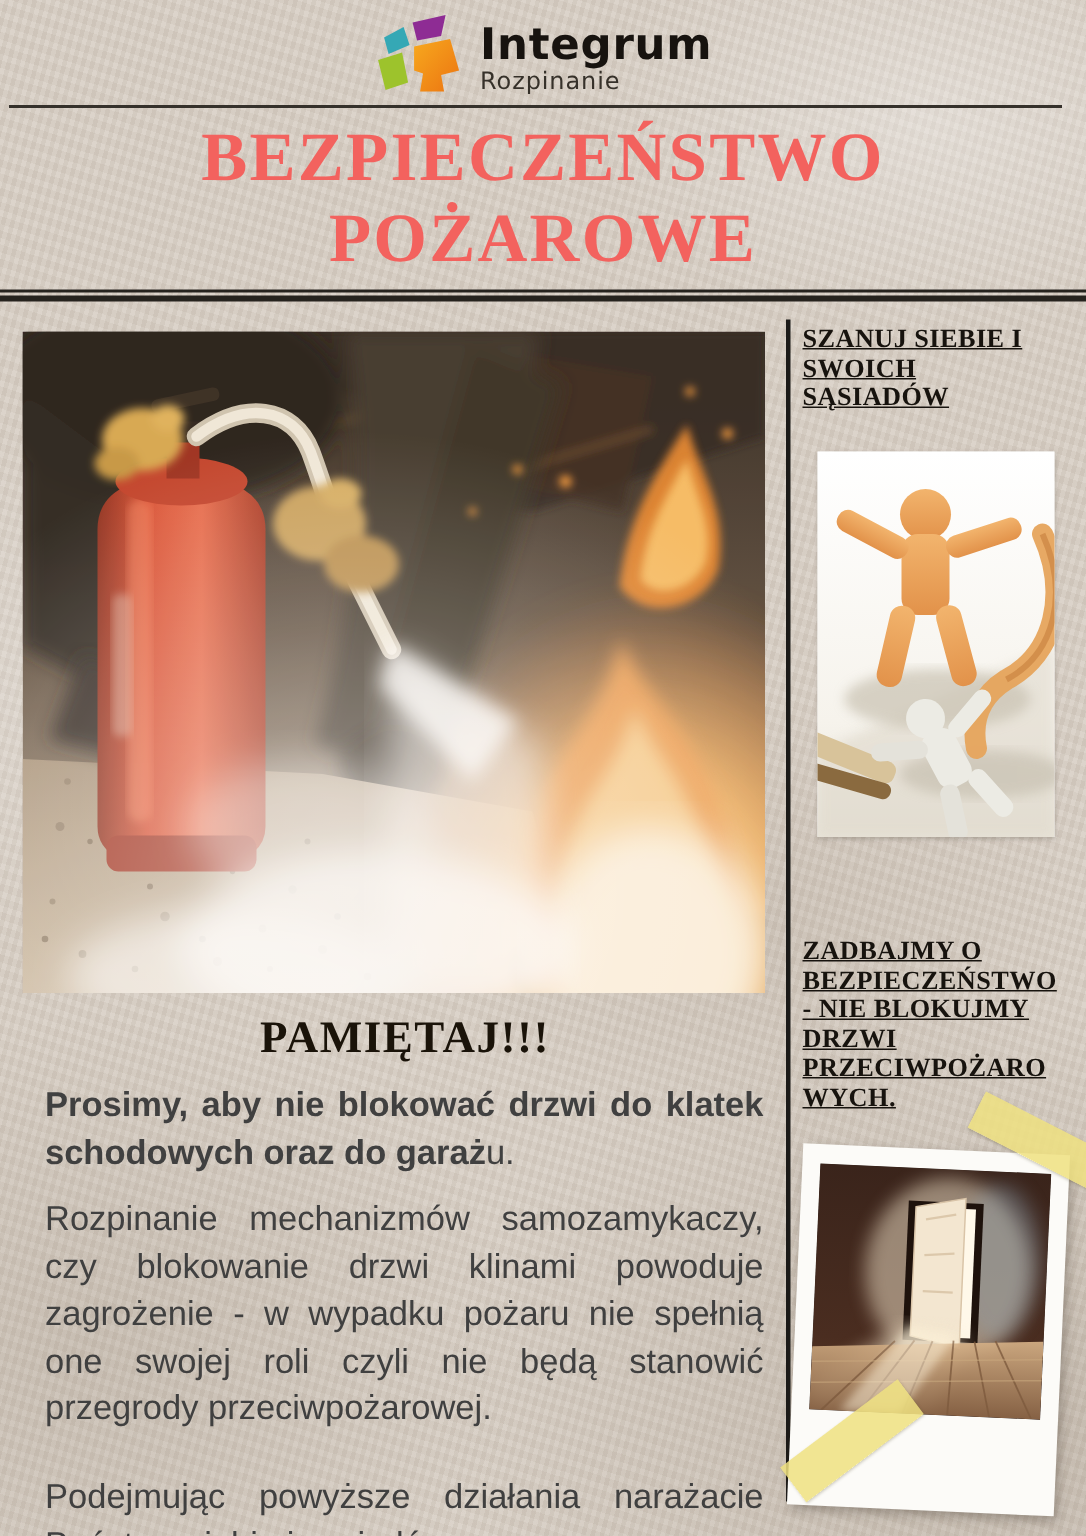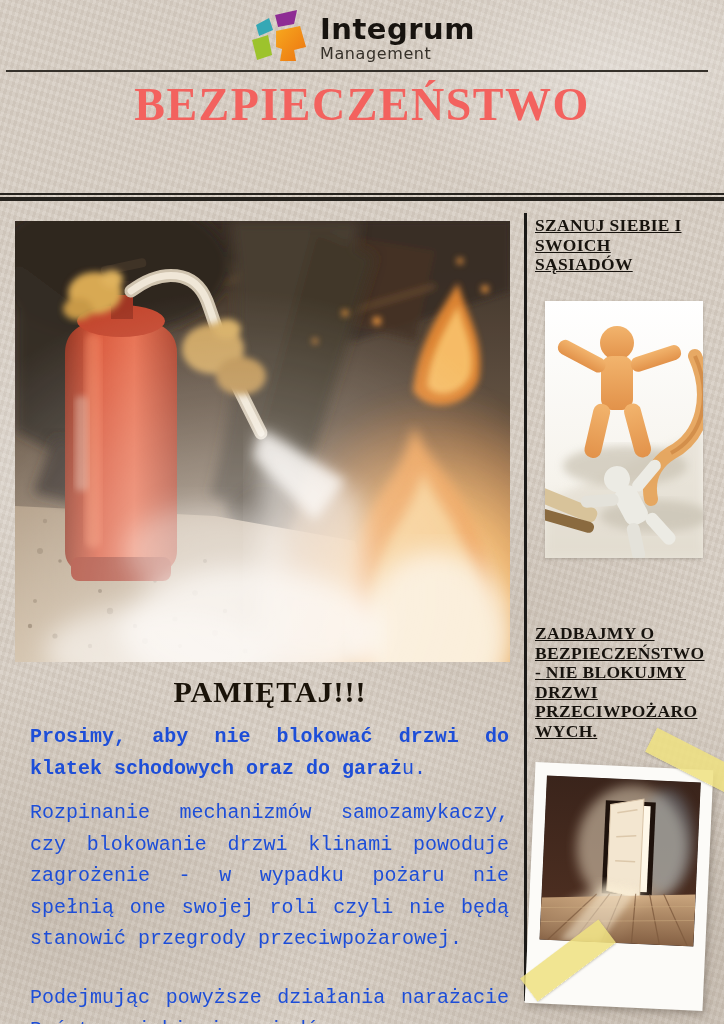--- a/index.html
+++ b/index.html
@@ -75,21 +75,21 @@
   .tape-tr{left:646px;top:748px;width:96px;height:27px;transform:rotate(27deg);}
   .tape-bl{left:519px;top:946px;width:98px;height:29px;transform:rotate(-37deg);}
 
   .reminder{
     position:absolute;left:30px;top:674px;width:480px;z-index:2;text-align:center;
     font-family:Liberation Serif, serif;font-weight:bold;
     font-size:30px;line-height:36px;color:#1a1309;letter-spacing:1px;
   }
   .para{
     position:absolute;left:30px;width:479px;z-index:2;text-align:justify;
-    font-family:Liberation Mono, monospace;font-size:20px;line-height:31.5px;color:#1d4ed8;
+    font-family:Liberation Sans, sans-serif;font-size:23px;line-height:31.5px;color:#404040;
   }
   .para.bold{font-weight:bold;}
   .para .tail{font-weight:normal;}
   .p1{top:721px;}
   .p2{top:797px;}
   .p3{top:950px;margin-top:32px;}
 </style>
 </head>
 <body>
 
@@ -105,28 +105,29 @@
         </linearGradient>
       </defs>
       <polygon points="7,16 20,9 24,21 10,27" fill="#35a8b5"></polygon>
       <polygon points="26,6 48,1 45,15 29,18" fill="#8e2c94"></polygon>
       <polygon points="3,31 19,26 23,46 8,51" fill="#9dc32c"></polygon>
       <path d="M27,22 L51,17 L57,38 L45,41 L47,52 L31,52 L33,40 L27,38 Z" fill="url(#lgOr)"></path>
     </svg>
   </span>
   <span class="logo-text">
     <div class="name">Integrum</div>
-    <div class="sub">Management</div>
+    <div class="sub">Rozpinanie</div>
   </span>
 </div>
 
 <div class="rule-thin"></div>
 
 <div class="title">
   <div>BEZPIECZEŃSTWO</div>
+  <div>POŻAROWE</div>
 </div>
 
 <div class="double-rule-a"></div>
 <div class="double-rule-b"></div>
 
 <div class="main-photo">
   <svg width="495" height="441" viewBox="0 0 495 441">
     <defs>
       <linearGradient id="bgG" x1="0" y1="0" x2="0" y2="1">
         <stop offset="0" stop-color="#2e2620"></stop>

